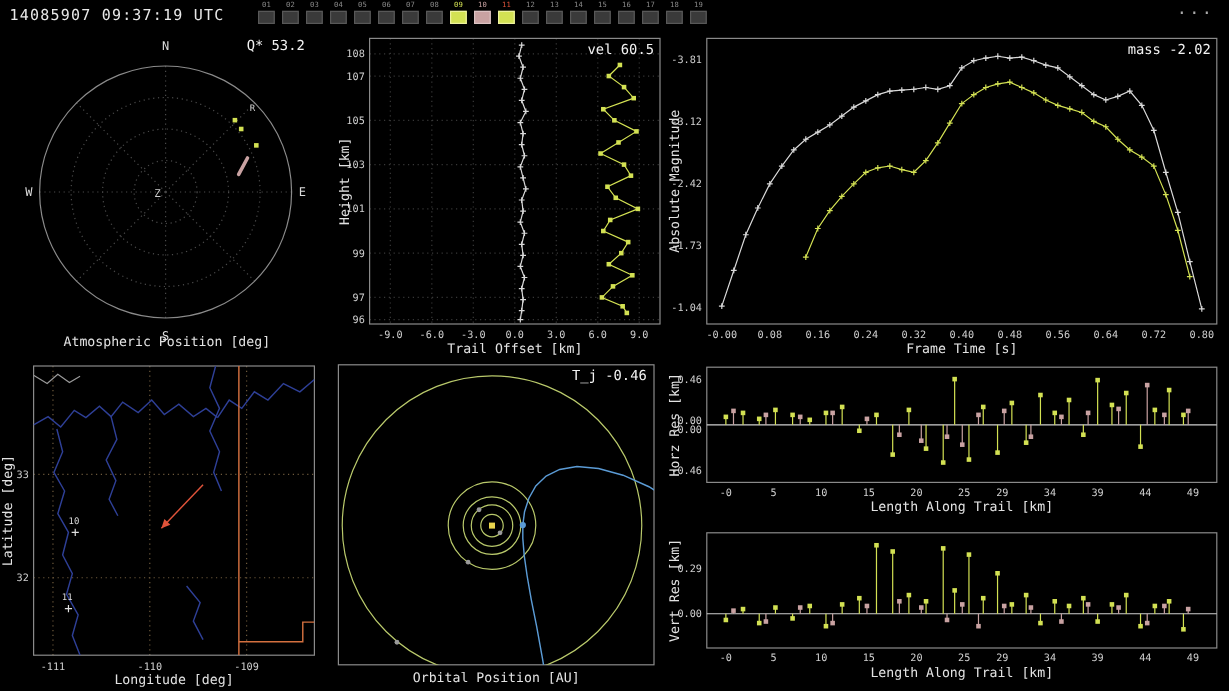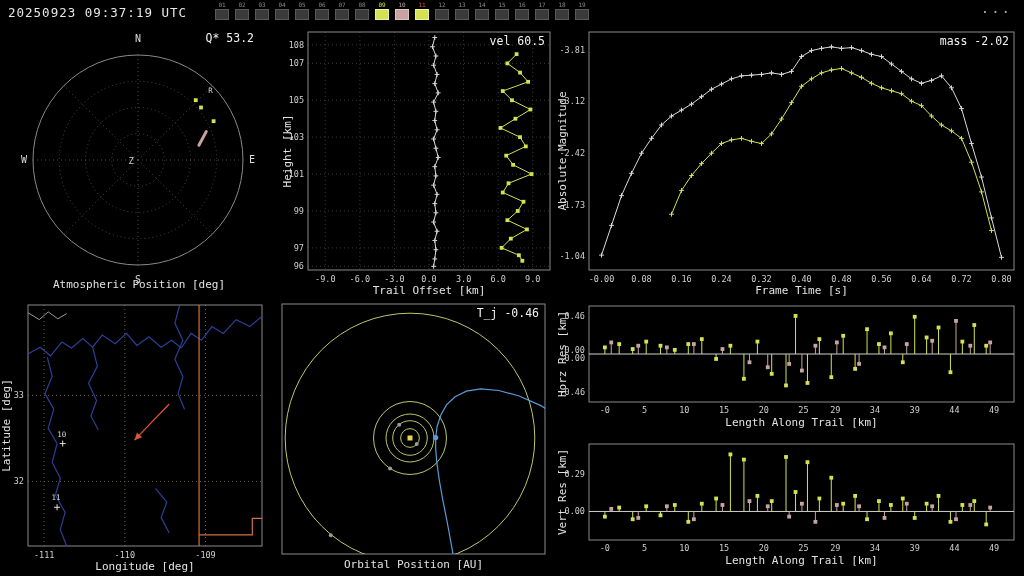--- a/index.html
+++ b/index.html
@@ -13,21 +13,21 @@
   .thumb-box{width:14px;height:11px;background:#3a3a3a;border:1px solid #585858;margin-top:1px;box-sizing:border-box;}
   .menu-dots{position:absolute;right:12px;top:0px;font-size:14px;color:#aaa;letter-spacing:2px;cursor:pointer;}
   svg.panel{position:absolute;display:block;}
   svg text{font-family:"DejaVu Sans Mono",monospace;}
 </style>
 </head>
 <body>
 
 <div class="screen">
   <div class="topbar">
-    <span class="timestamp">20250923 09:37:19 UTC</span>
+    <span class="timestamp">14085907 09:37:19 UTC</span>
     <div class="frame-strip" id="frameStrip">
         <div class="thumb-cell">
           <div class="thumb-label" style="color: rgb(138, 138, 138);">01</div>
           <div class="thumb-box" style="background: rgb(58, 58, 58); border-color: rgb(88, 88, 88);"></div>
         </div>
         <div class="thumb-cell">
           <div class="thumb-label" style="color: rgb(138, 138, 138);">02</div>
           <div class="thumb-box" style="background: rgb(58, 58, 58); border-color: rgb(88, 88, 88);"></div>
         </div>
         <div class="thumb-cell">

